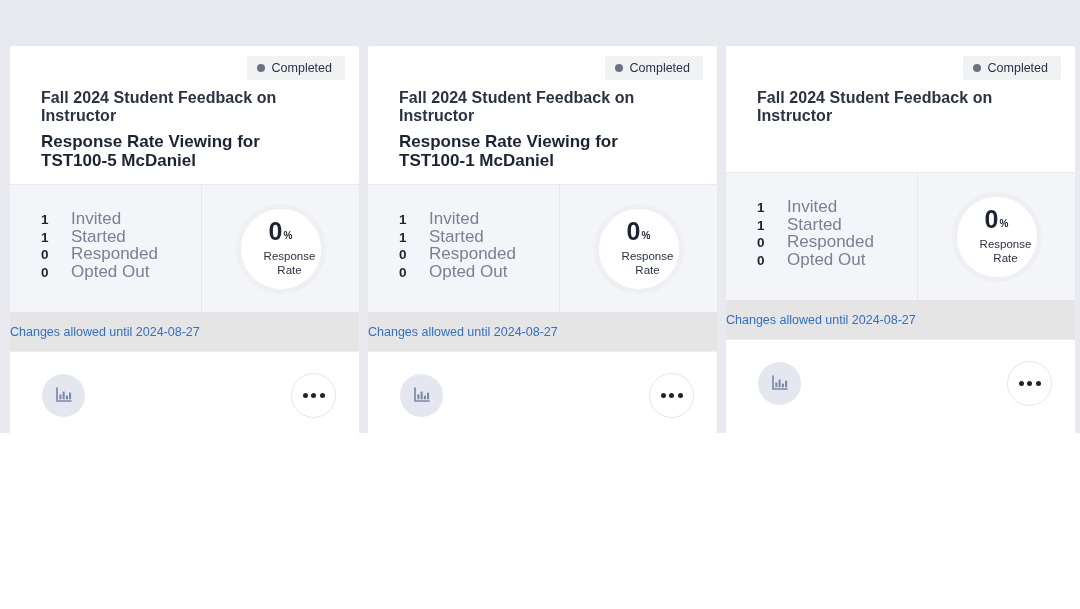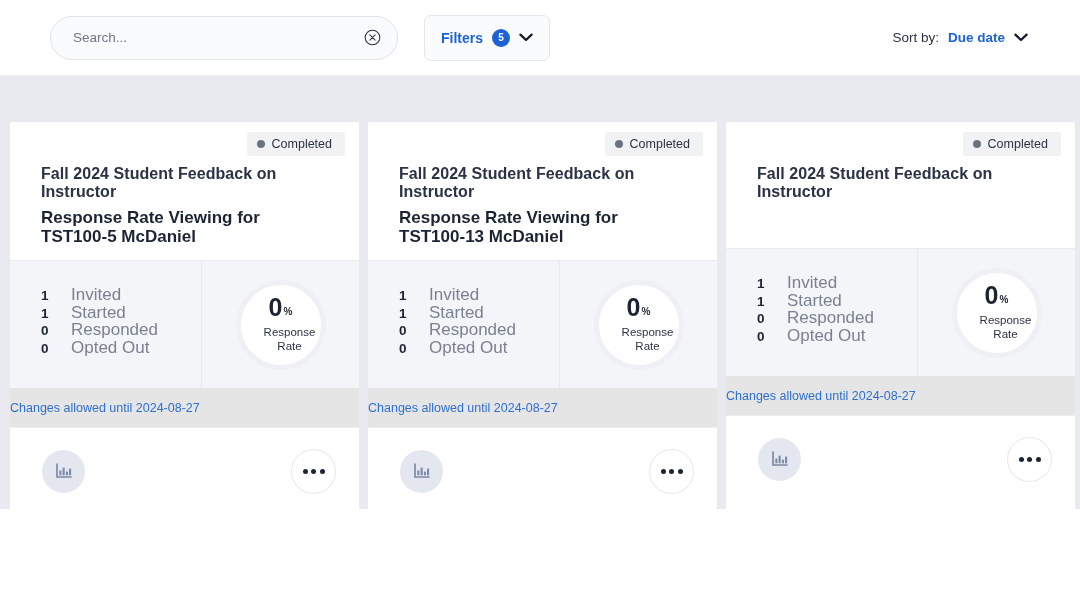--- a/index.html
+++ b/index.html
@@ -362,47 +362,20 @@
     background: #1c2434;
     display: block;
   }
 </style>
 </head>
 <body>
 
 <div class="page">
 
 
-  <div class="toolbar">
-
-    <div class="search-box">
-      <input class="search-input" type="text" placeholder="Search..." style="">
-      <svg class="clear-icon" viewBox="0 0 20 20">
-        <circle cx="10" cy="10" r="8.6" fill="none" stroke="#2b3245" stroke-width="1.2"></circle>
-        <path d="M6.9 6.9 L13.1 13.1 M13.1 6.9 L6.9 13.1" stroke="#2b3245" stroke-width="1.2" stroke-linecap="round"></path>
-      </svg>
-    </div>
-
-    <div class="filters-btn">
-      <span class="filters-label">Filters</span>
-      <span class="filters-count">5</span>
-      <svg class="chev" width="14" height="9" viewBox="0 0 14 9">
-        <path d="M1.4 1.6 L7 7 L12.6 1.6" fill="none" stroke="#111827" stroke-width="2.2" stroke-linecap="round" stroke-linejoin="round"></path>
-      </svg>
-    </div>
-
-    <div class="sort-wrap">
-      <span class="sort-label">Sort by:</span>
-      <span class="sort-value">Due date</span>
-      <svg class="chev" width="14" height="9" viewBox="0 0 14 9">
-        <path d="M1.4 1.6 L7 7 L12.6 1.6" fill="none" stroke="#111827" stroke-width="2.2" stroke-linecap="round" stroke-linejoin="round"></path>
-      </svg>
-    </div>
-
-  </div>
 
   <div class="cards-area">
     <div class="cards-row" id="cards-row">
   <div class="card">
 
     <div class="card-top">
       <div class="badge-row">
         <span class="badge">
           <span class="badge-dot"></span>
           <span>Completed</span>
@@ -471,21 +444,21 @@
   <div class="card">
 
     <div class="card-top">
       <div class="badge-row">
         <span class="badge">
           <span class="badge-dot"></span>
           <span>Completed</span>
         </span>
       </div>
       <div class="card-subject">Fall 2024 Student Feedback on Instructor</div>
-      <div class="card-title">Response Rate Viewing for TST100-13 McDaniel</div>
+      <div class="card-title">Response Rate Viewing for TST100-1 McDaniel</div>
     </div>
 
     <div class="card-stats">
       <div class="stats-left">
               <div class="stat-line">
                 <span class="stat-num">1</span>
                 <span class="stat-lbl">Invited</span>
               </div>
               <div class="stat-line">
                 <span class="stat-num">1</span>

